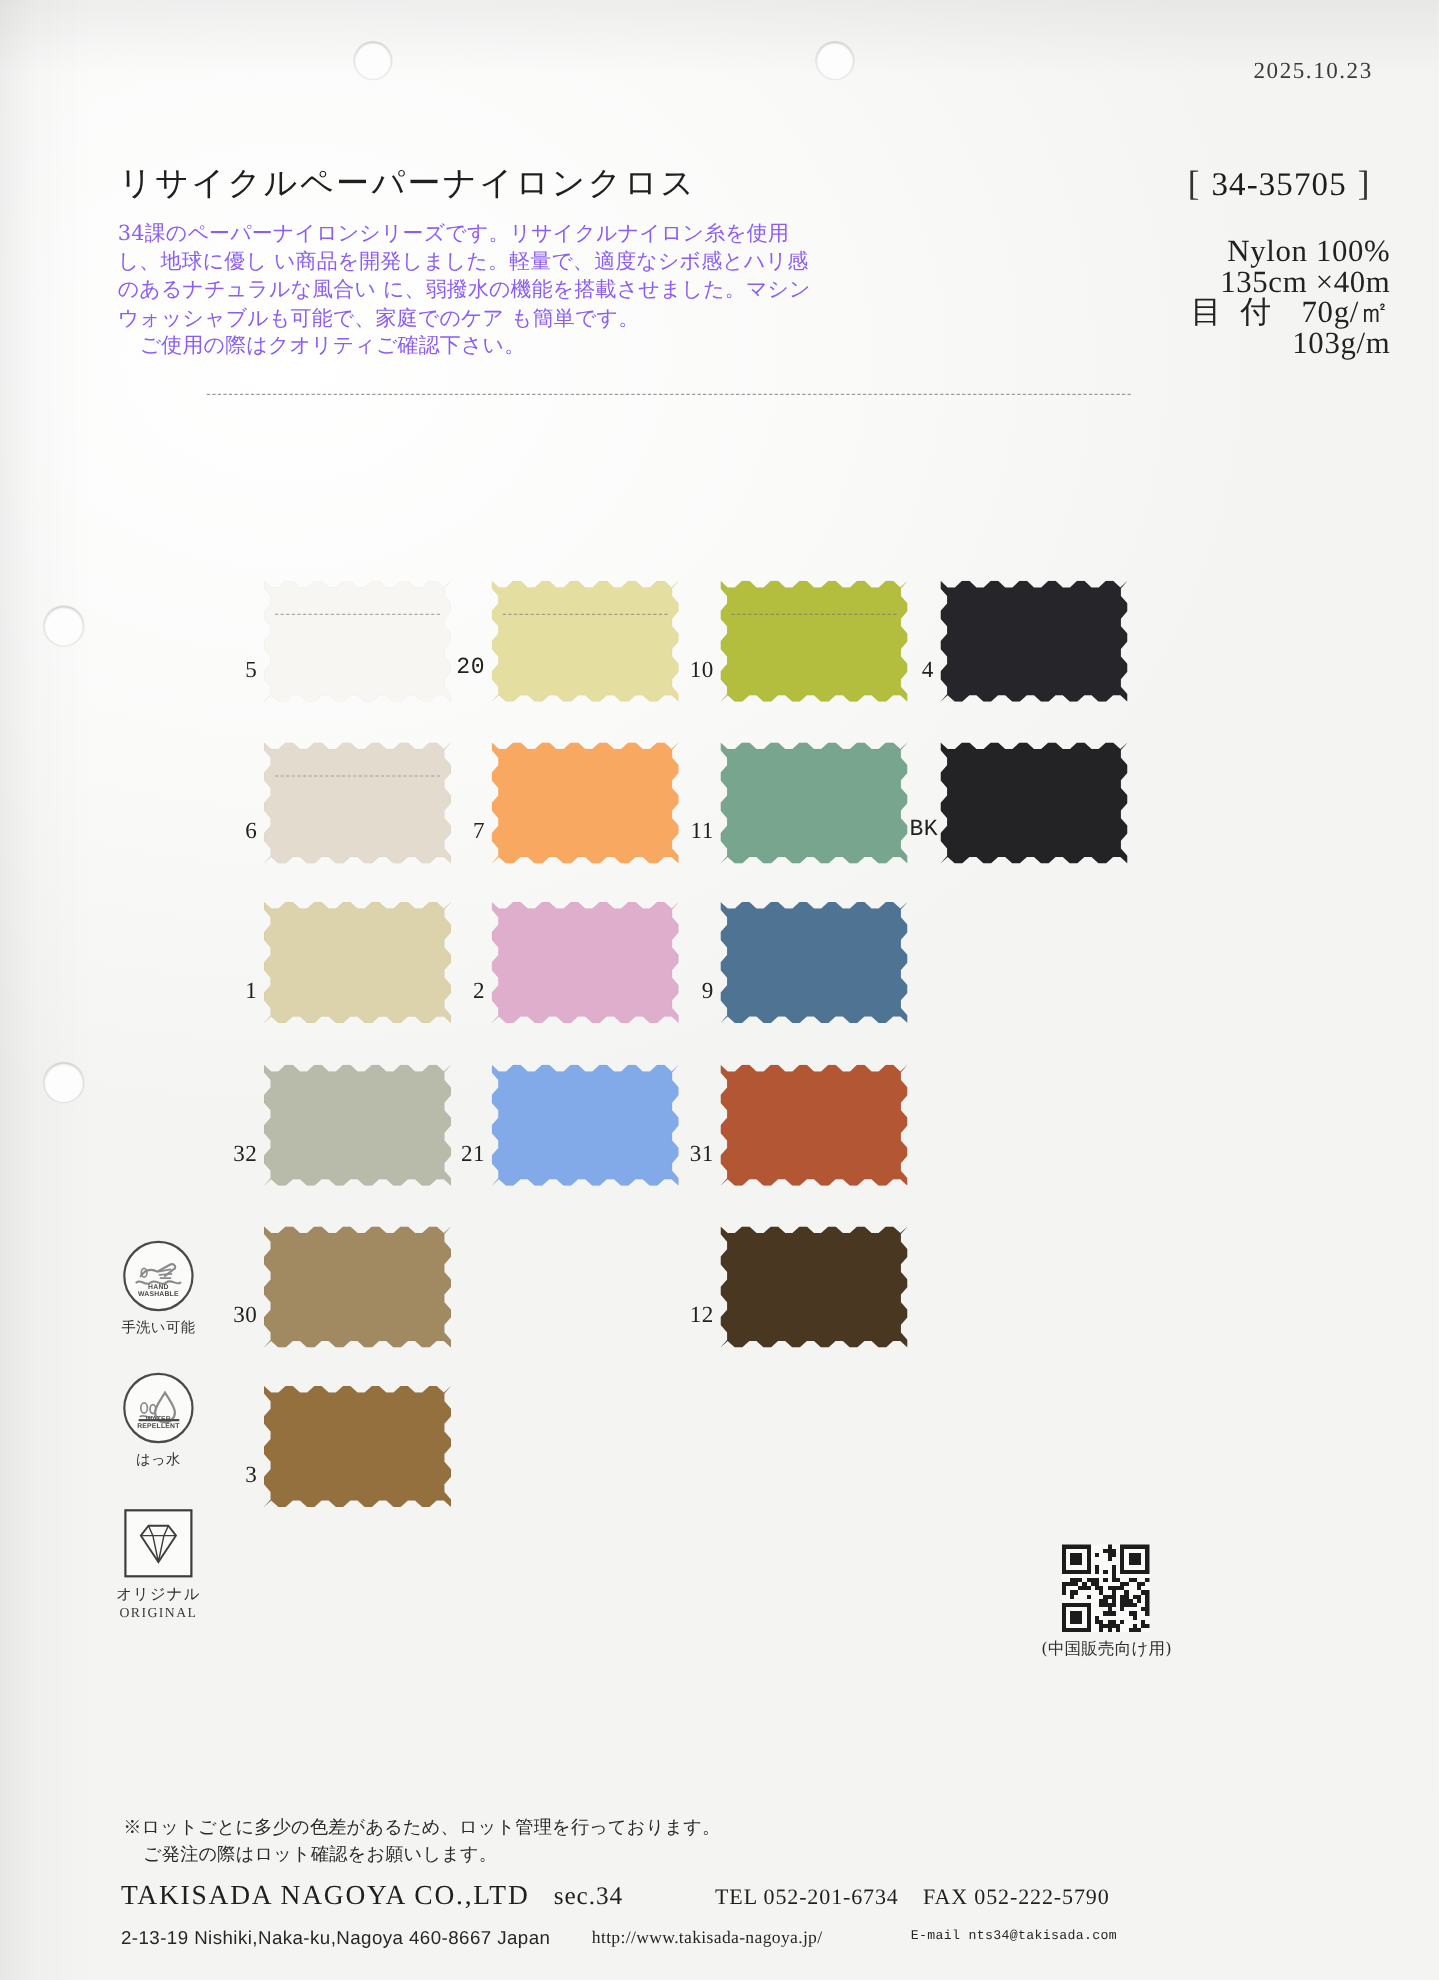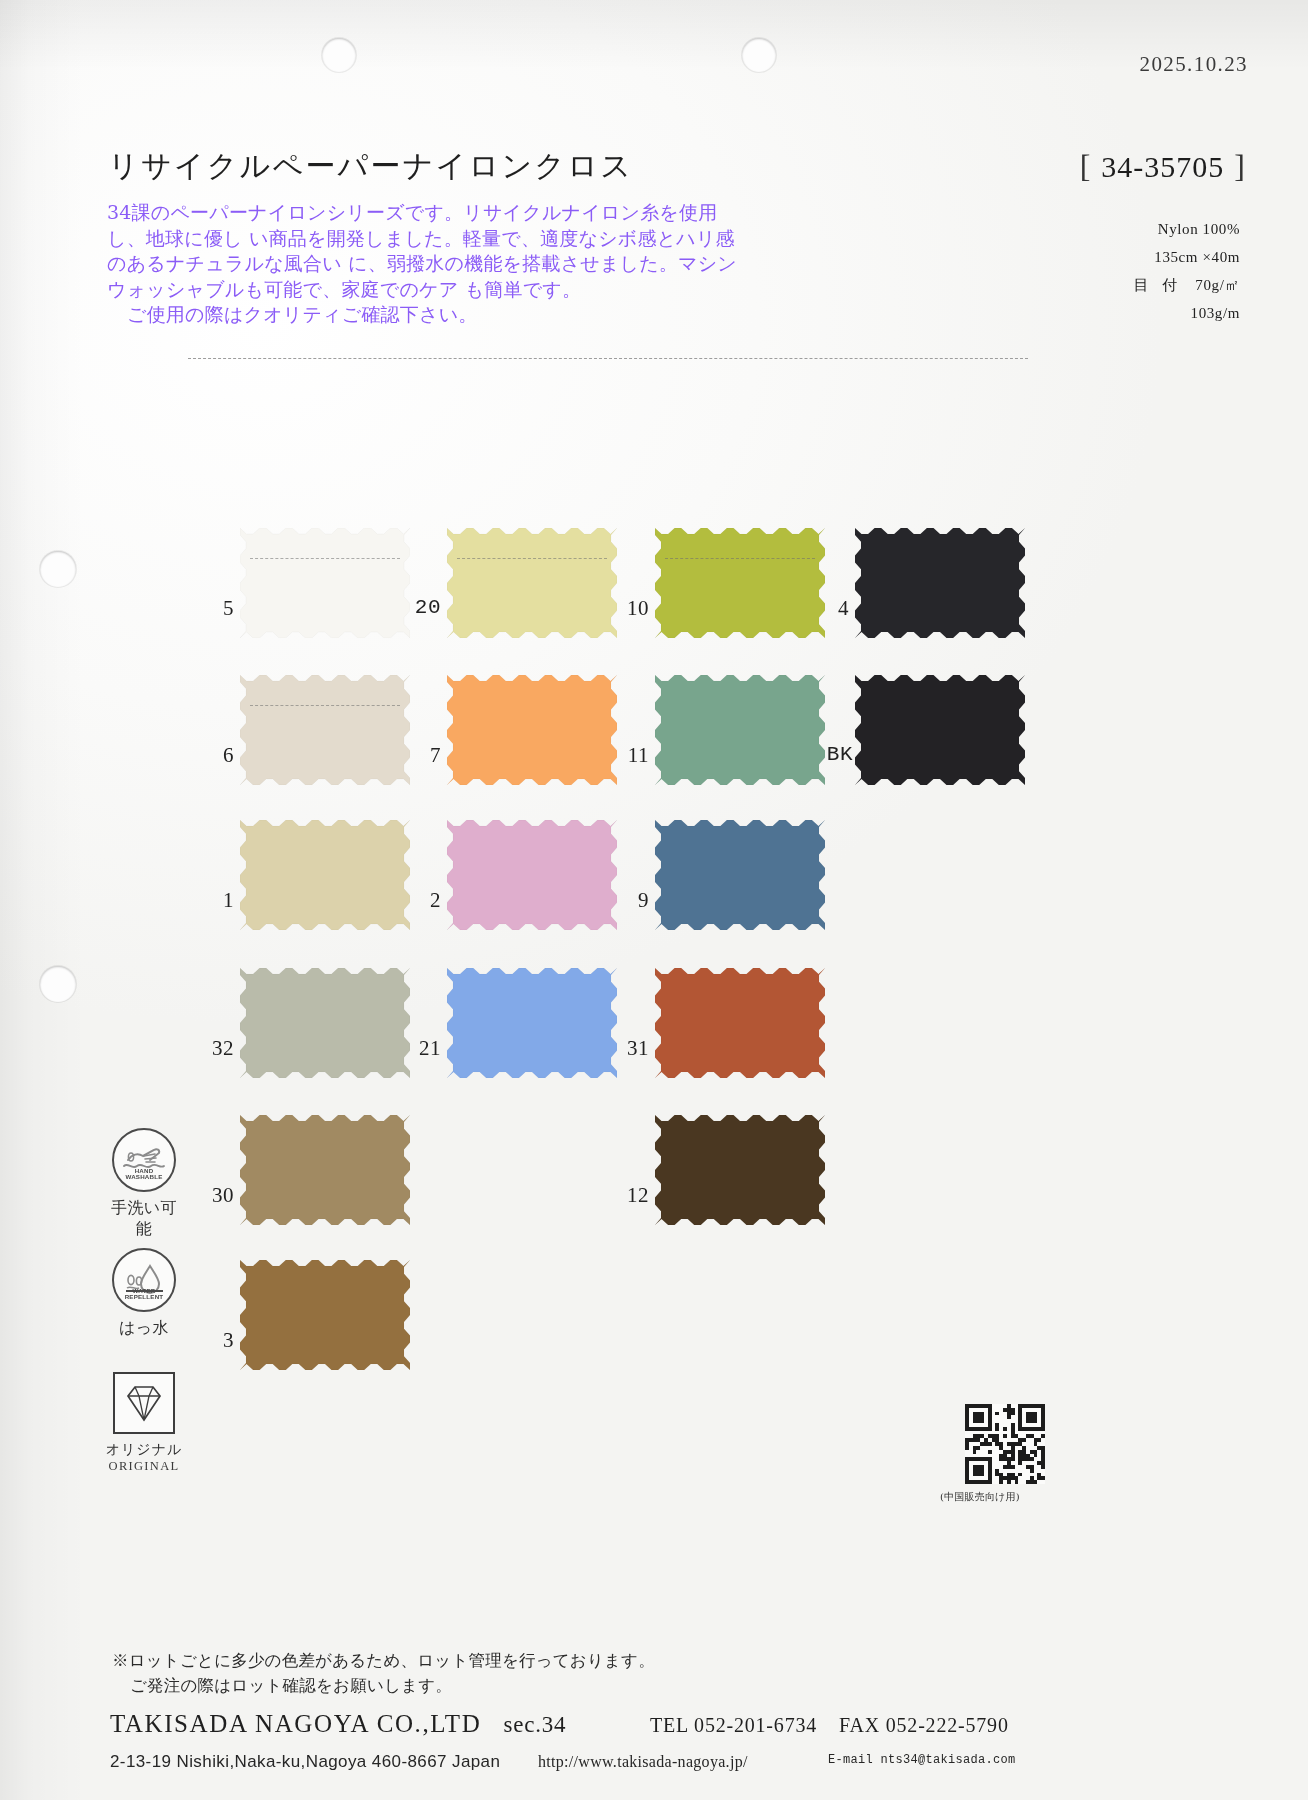--- a/index.html
+++ b/index.html
@@ -58,22 +58,22 @@
   .desc .note2{display:block;padding-left:20px;}
 
   .code{
     position:absolute;right:52px;top:148px;
     font-size:30px;letter-spacing:1px;color:#1d1d1d;
     font-family:"Liberation Serif",serif;
     white-space:nowrap;
   }
   .code .brk{font-size:32px;padding:0 10px;color:#333;}
   .specs{
-    position:absolute;right:68px;top:215px;
-    text-align:right;font-size:15px;line-height:28px;color:#222;
+    position:absolute;right:44px;top:215px;
+    text-align:right;font-size:28px;line-height:28px;color:#222;
     font-family:"Liberation Serif",serif;
     letter-spacing:.6px;
   }
   .specs .sp{display:block;white-space:nowrap;}
   .specs .mk{letter-spacing:5px;}
 
   .divider{
     position:absolute;left:188px;top:358px;width:840px;height:0;
     border-top:1.4px dashed #9d9d9d;
   }
@@ -100,21 +100,21 @@
 
   
   .care{position:absolute;left:104px;}
   .care-circle{
     width:60px;height:60px;border-radius:50%;
     border:2.4px solid #4a4a4a;
     position:relative;margin:0 auto;
     background:#fbfbfa;
   }
   .care-label{
-    text-align:center;font-size:16px;color:#2f2f2f;margin-top:6px;
+    text-align:center;font-size:13px;color:#2f2f2f;margin-top:6px;
     font-family:"DejaVu Serif",serif;letter-spacing:.4px;
   }
   .care-inner{
     position:absolute;left:0;top:0;width:100%;height:100%;
   }
   .mini{
     position:absolute;left:0;right:0;bottom:9px;
     text-align:center;font-size:6.2px;font-weight:bold;
     letter-spacing:.2px;color:#4a4a4a;line-height:6.6px;
     font-family:"Liberation Sans",sans-serif;
@@ -126,21 +126,21 @@
   .orig-jp{text-align:center;font-size:14px;margin-top:7px;letter-spacing:1px;font-family:"DejaVu Serif",serif;color:#2f2f2f;}
   .orig-en{text-align:center;font-size:12.5px;letter-spacing:1.3px;font-family:"Liberation Serif",serif;color:#3a3a3a;}
 
   
   .qr{
     position:absolute;left:965px;top:1404px;width:80px;height:80px;
   }
   .qr canvas, .qr svg{display:block;}
   .qr-cap{
     position:absolute;left:940px;top:1490px;width:132px;
-    font-size:10px;color:#2e2e2e;
+    text-align:center;font-size:15px;color:#2e2e2e;
     font-family:"DejaVu Serif",serif;letter-spacing:.2px;
   }
 
   
   .lot{
     position:absolute;left:112px;top:1648px;
     font-size:16.5px;line-height:25px;color:#2b2b2b;
     font-family:"DejaVu Serif",serif;letter-spacing:.2px;
   }
   .lot span{display:block;}

